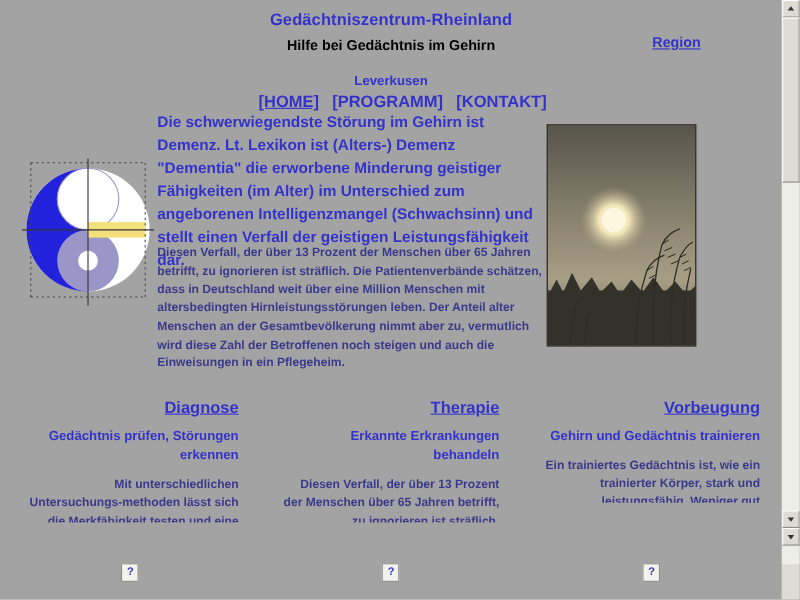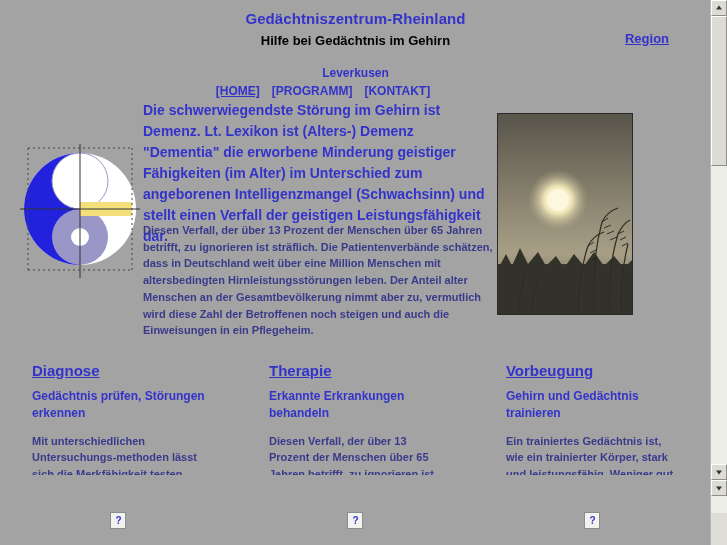--- a/index.html
+++ b/index.html
@@ -99,38 +99,38 @@
   .city-link {
     margin-top: 18px;
     font-size: 12px;
     font-weight: bold;
     color: #3333cc;
     cursor: pointer;
     display: inline-block;
   }
   .region-link {
     position: absolute;
-    right: 15px;
+    right: 4px;
     top: 31px;
     width: 130px;
-    text-align: center;
+    text-align: left;
     font-size: 13px;
     font-weight: bold;
     color: #3333cc;
     text-decoration: underline;
     cursor: pointer;
   }
   
   .nav {
     position: absolute;
     left: 143px;
     top: 84px;
     width: 360px;
-    text-align: center;
-    font-size: 12px;
+    text-align: right;
+    font-size: 15px;
     font-weight: bold;
     color: #3333cc;
   }
   .nav a {
     color: #3333cc;
     text-decoration: none;
     margin: 0 6px;
     cursor: pointer;
   }
   .nav a.active {
@@ -180,22 +180,22 @@
   
   .cols {
     position: absolute;
     left: 0;
     top: 362px;
     width: 711px;
     display: flex;
   }
   .col {
     width: 33.333%;
-    text-align: left;
-    padding: 0 32px;
+    text-align: right;
+    padding: 0 20px;
     box-sizing: border-box;
   }
   .col-title {
     font-size: 15px;
     font-weight: bold;
     color: #3333cc;
     text-decoration: underline;
     cursor: pointer;
     display: inline-block;
   }

